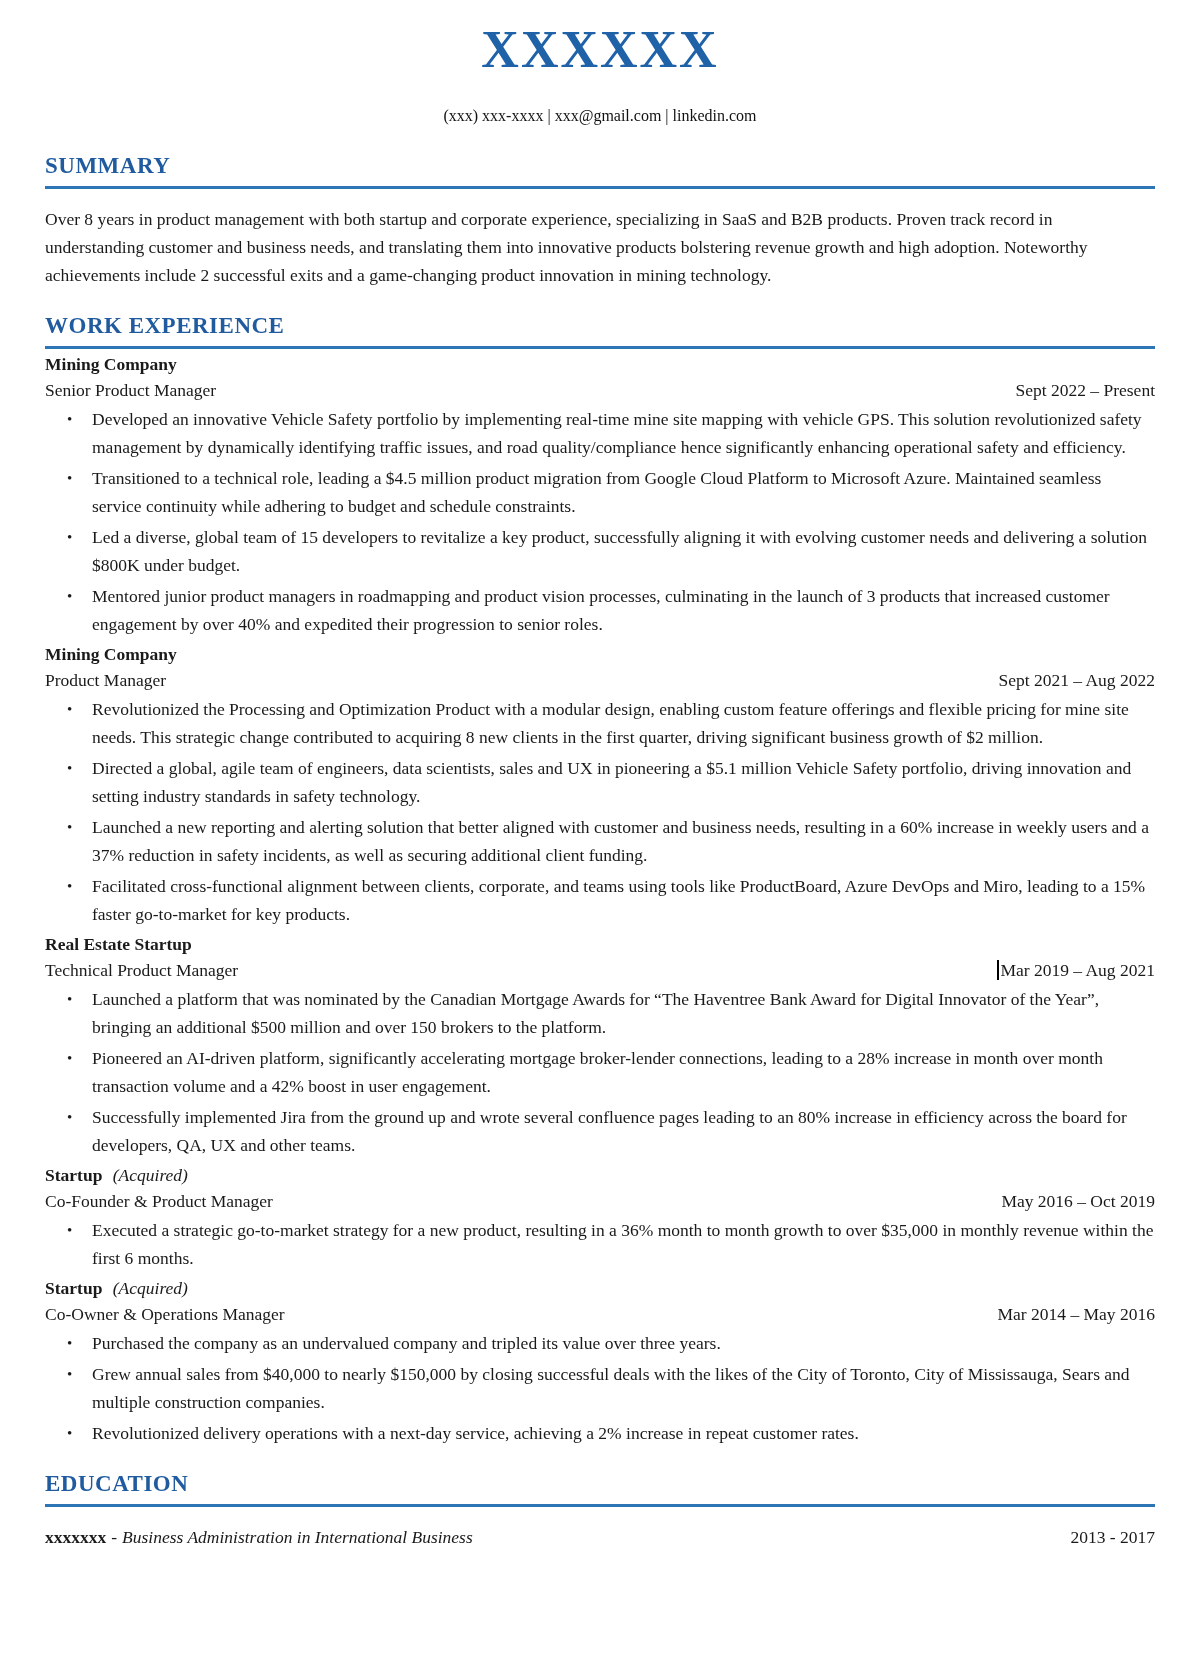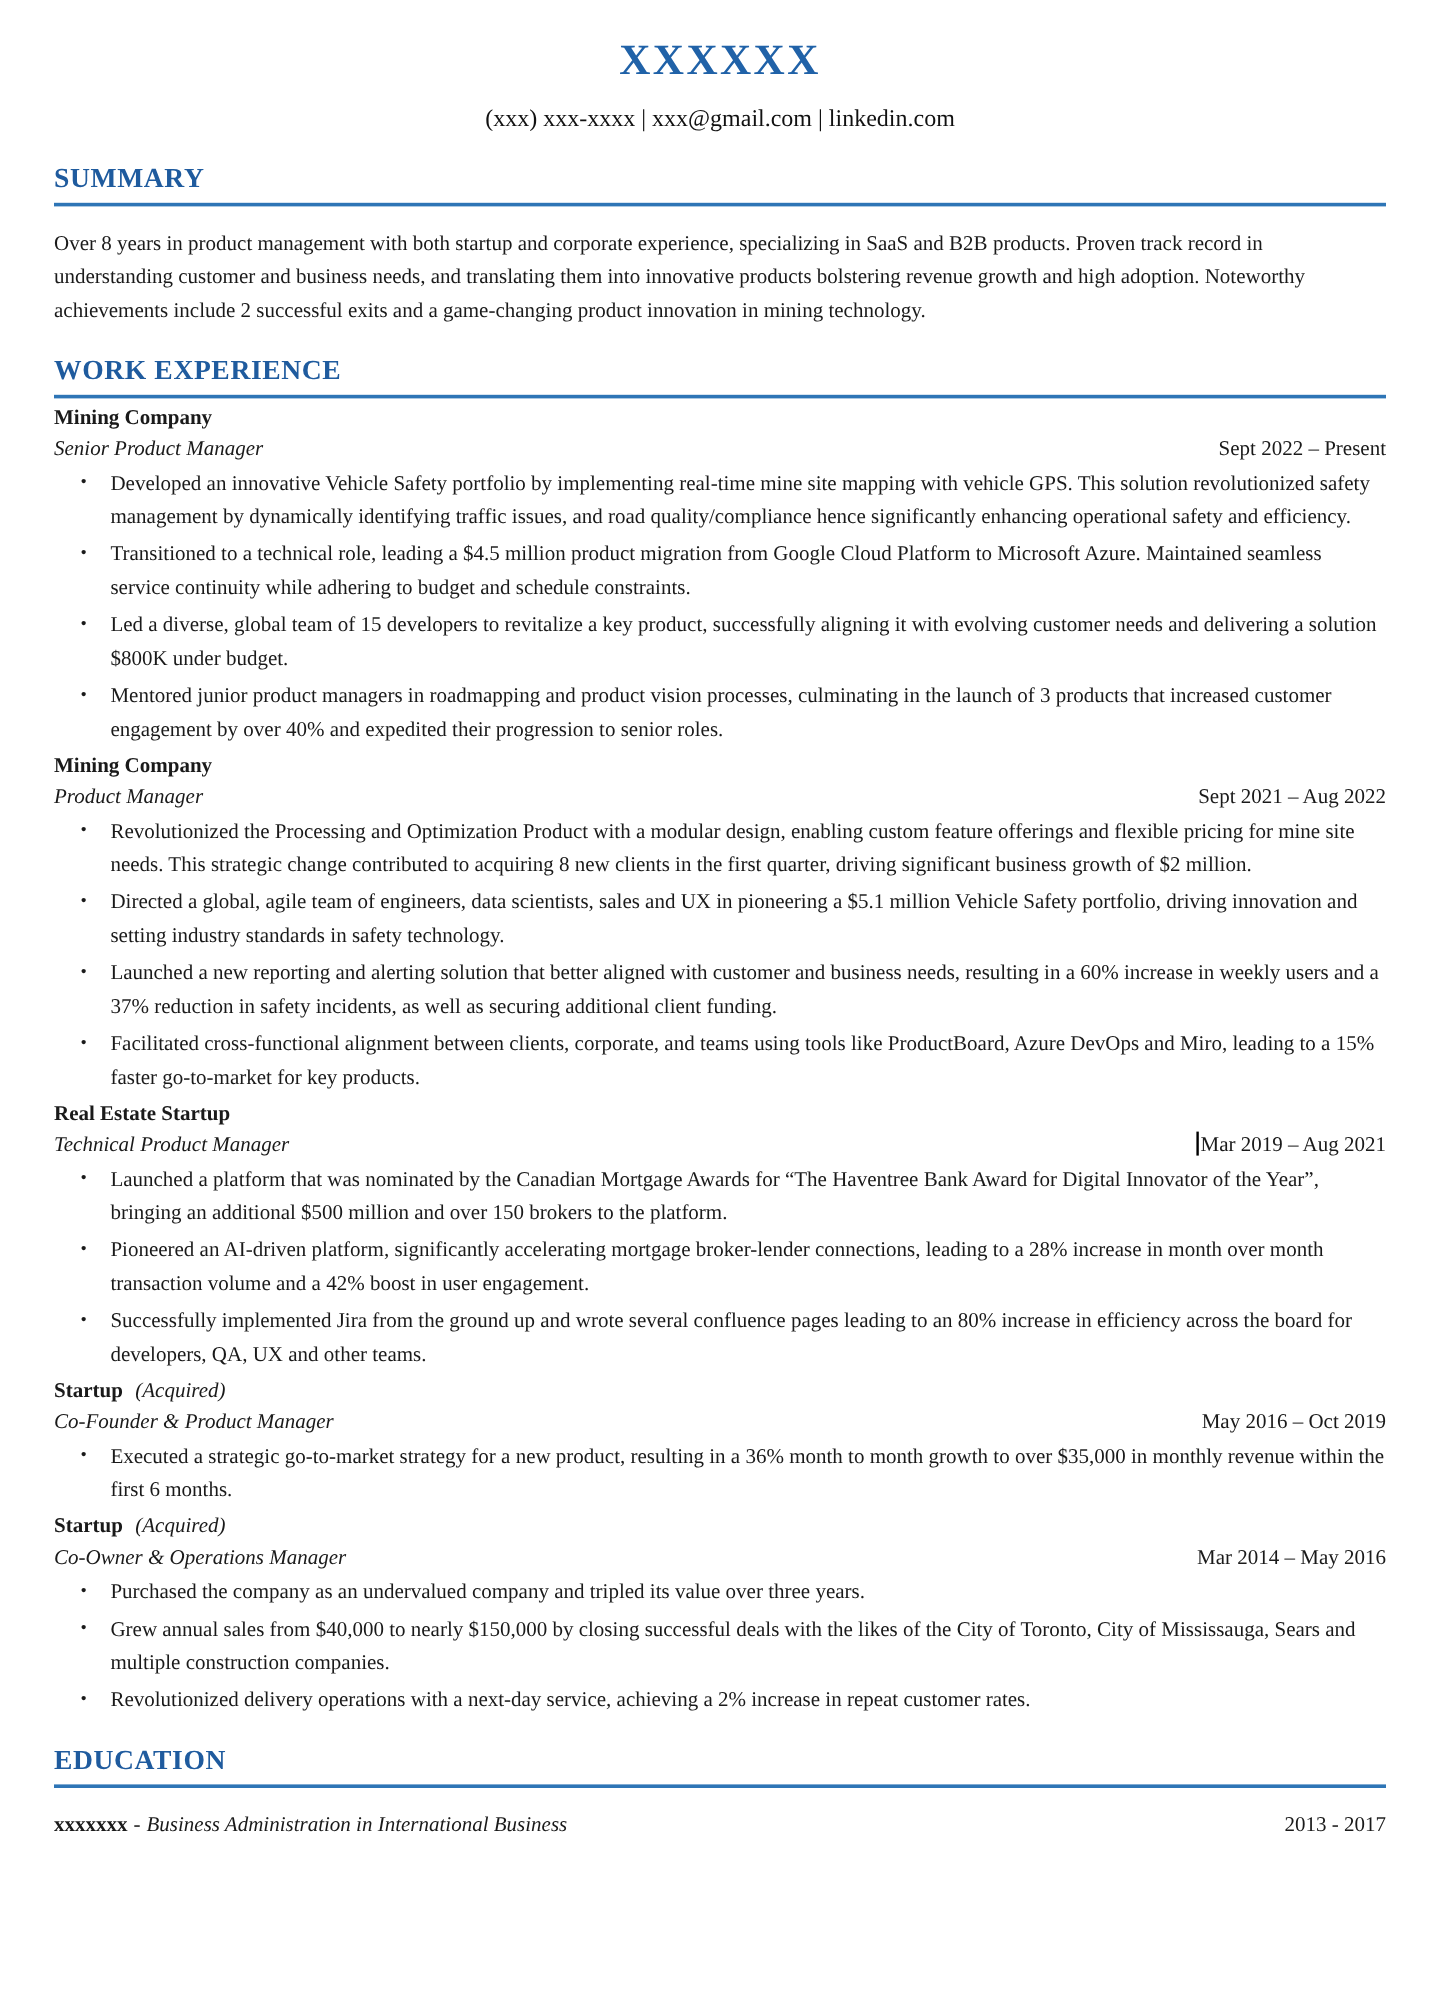--- a/index.html
+++ b/index.html
@@ -15,32 +15,32 @@
     height:1680px;
     overflow:hidden;
     padding:16px 45px 0 45px;
     font-family:"Liberation Serif","DejaVu Serif",serif;
     color:var(--body-text);
     font-size:17.5px;
     line-height:28px;
   }
   .name{
     text-align:center;
-    font-size:36px;
+    font-size:52px;
     line-height:60px;
     font-weight:bold;
     letter-spacing:2px;
     color:var(--name-text);
     margin-top:4px;
   }
   .contact{
     text-align:center;
-    font-size:20px;
-    line-height:26px;
-    margin-top:6px;
+    font-size:16px;
+    line-height:26px;
+    margin-top:23px;
     color:#111;
   }
   .section-heading{
     margin-top:24px;
     padding-bottom:7px;
     border-bottom:3px solid var(--rule);
     color:var(--heading-text);
     font-size:23px;
     line-height:26px;
     font-weight:bold;
@@ -67,21 +67,20 @@
     margin-left:6px;
   }
   .company-suffix:empty{display:none;}
   .job-meta{
     display:flex;
     justify-content:space-between;
     align-items:baseline;
     line-height:26px;
   }
   .role{
-    font-style:italic;
   }
   .dates{
     white-space:nowrap;
   }
   .caret{
     display:inline-block;
     width:2px;
     height:20px;
     background:#000;
     vertical-align:-4px;

